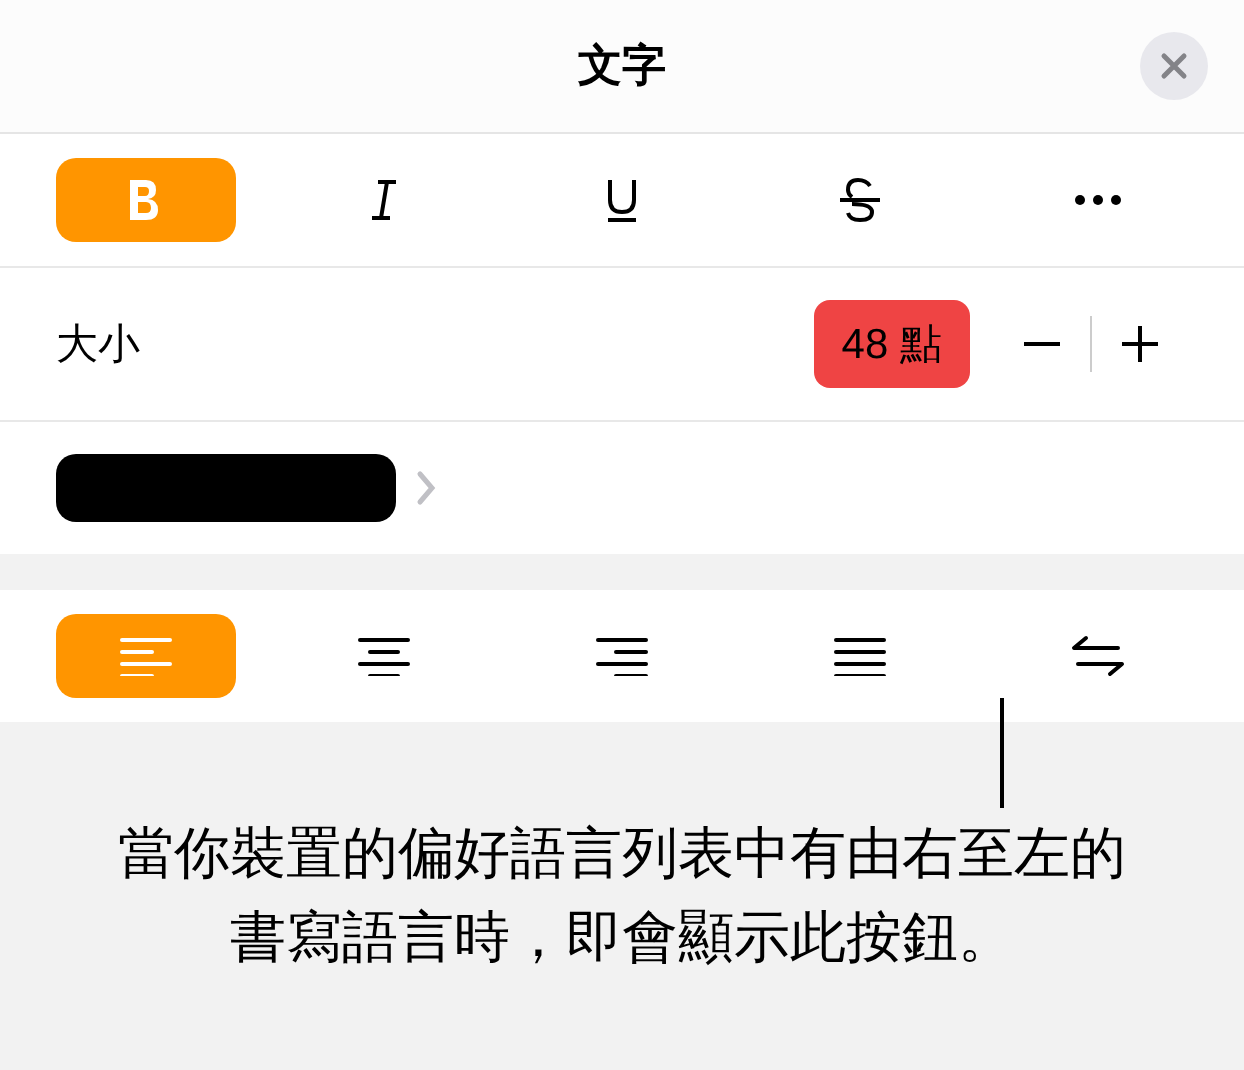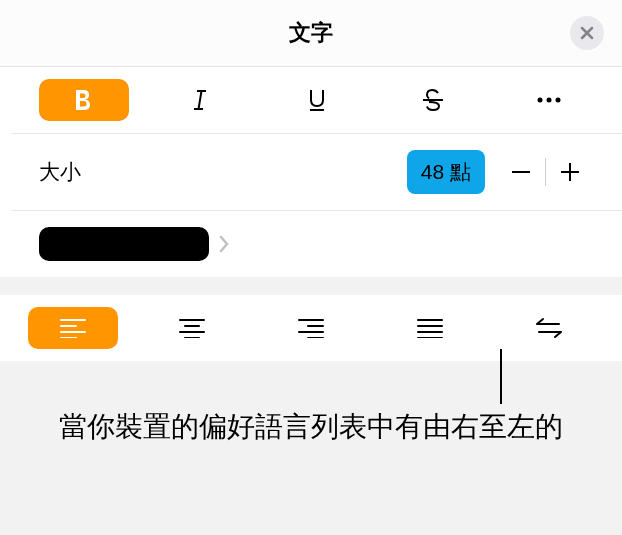--- a/index.html
+++ b/index.html
@@ -40,21 +40,20 @@
       border-radius: 50%;
       background: #e8e8ed;
       display: flex;
       align-items: center;
       justify-content: center;
       cursor: pointer;
     }
     .section {
       background: #fff;
       margin: 0;
-      padding-left: 11px;
     }
     .format-row {
       display: flex;
       padding: 12px 28px;
       gap: 0;
       border-bottom: 1px solid #e8e8e8;
       justify-content: space-between;
     }
     .format-btn {
       width: 90px;
@@ -82,21 +81,21 @@
     .row-label {
       font-size: 21px;
       color: #000;
     }
     .size-controls {
       display: flex;
       align-items: center;
       gap: 12px;
     }
     .size-value {
-      background: #0ea5e9;
+      background: #ef4444;
       border-radius: 8px;
       padding: 8px 14px;
       font-size: 21px;
       color: #000;
     }
     .stepper {
       display: flex;
       align-items: center;
       background: transparent;
     }
@@ -290,15 +289,16 @@
         <path d="M8 2 L2 7 L24 7"></path>
         <path d="M20 20 L26 15 L4 15"></path>
       </svg>
     </div>
   </div>
 
   <div class="callout">
     <div class="callout-line"></div>
     <div class="callout-text">
       <span>當你裝置的偏好語言列表中有由右至左的</span><br>
+      <span>書寫語言時，即會顯示此按鈕。</span>
     </div>
   </div>
 </div>
 
 </body></html>

